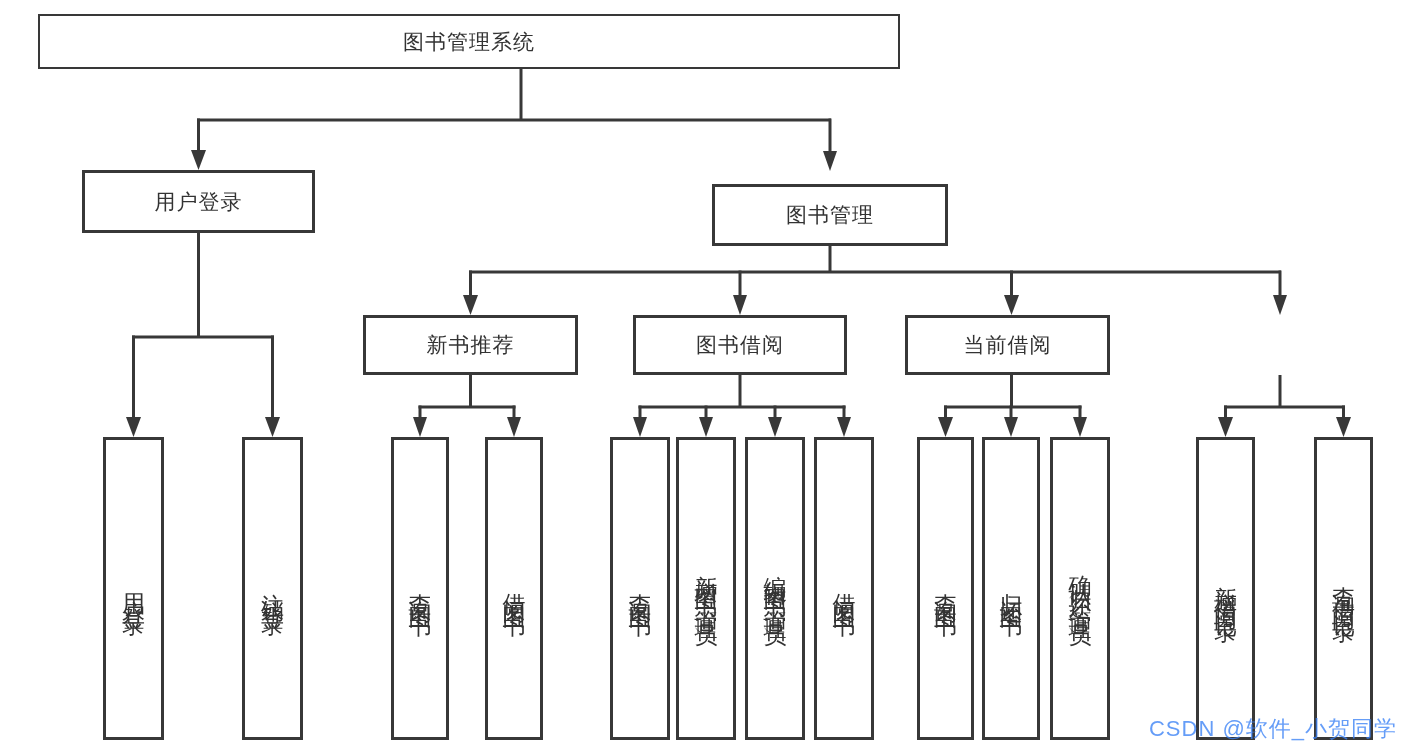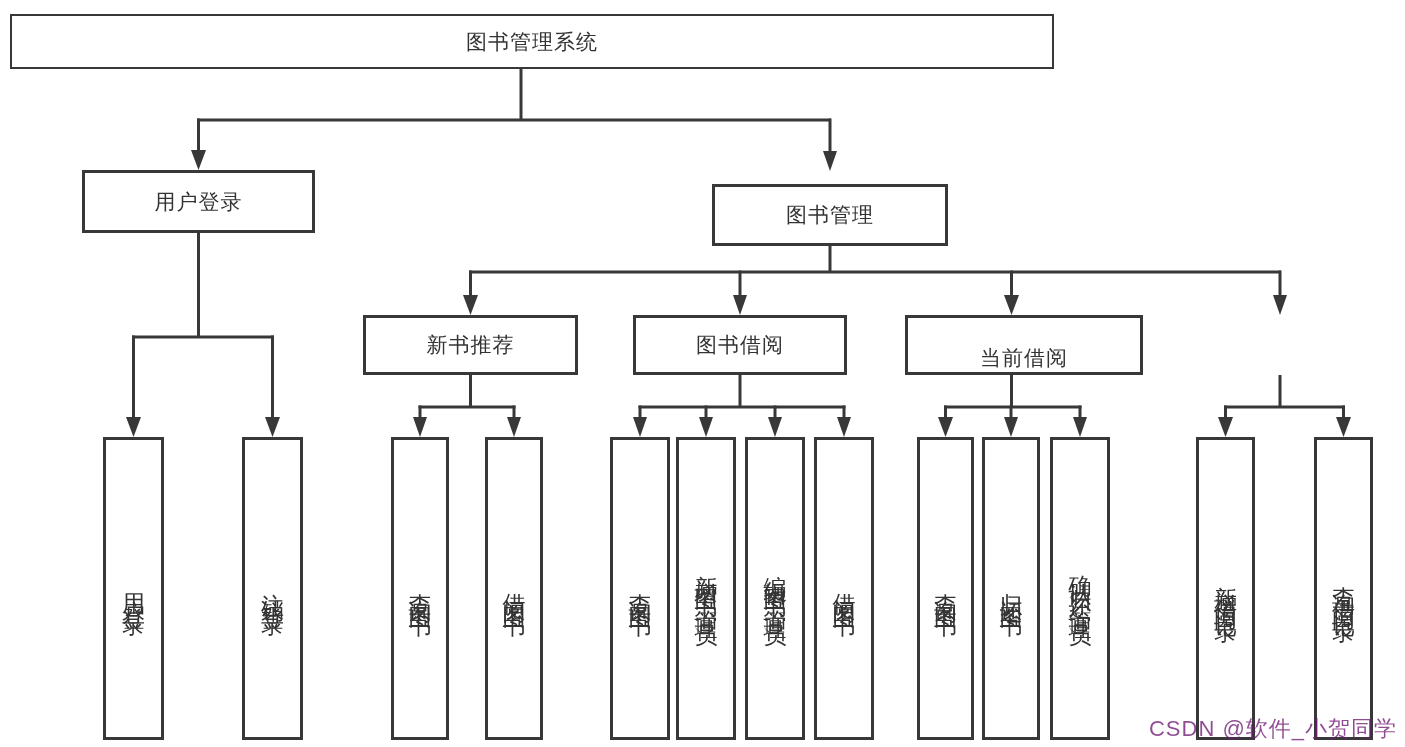--- a/index.html
+++ b/index.html
@@ -31,46 +31,46 @@
     white-space:nowrap;
   }
   .node.v span {
     writing-mode:vertical-rl;
     text-orientation:mixed;
     font-size:23px;
     line-height:1;
     letter-spacing:7px;
   }
   
-  #n-root { left:10px;  top:14px;  width:1044px; height:55px; }
+  #n-root { left:38px;  top:14px;  width:862px; height:55px; }
   #n-l2-0 { left:82px;  top:170px; width:233px; height:63px; }
   #n-l2-1 { left:712px; top:171px; width:236px; height:62px;margin-top:13px; }
   #n-l3-0 { left:363px;  top:315px; width:215px; height:60px; }
   #n-l3-1 { left:633px;  top:315px; width:214px; height:60px; }
-  #n-l3-2 { left:905px;  top:315px; width:238px; height:60px;align-items:flex-end; }
+  #n-l3-2 { left:905px;  top:315px; width:205px; height:60px; }
   #n-l3-3 { left:1173px; top:315px; width:214px; height:60px; }
   .leaf { top:437px; height:303px; }
   #n-leaf-0  { left:103px;  width:61px; }
   #n-leaf-1  { left:242px;  width:61px; }
   #n-leaf-2  { left:391px;  width:58px; }
   #n-leaf-3  { left:485px;  width:58px; }
   #n-leaf-4  { left:610px;  width:60px; }
   #n-leaf-5  { left:676px;  width:60px; }
   #n-leaf-6  { left:745px;  width:60px; }
   #n-leaf-7  { left:814px;  width:60px; }
   #n-leaf-8  { left:917px;  width:57px; }
   #n-leaf-9  { left:982px;  width:58px; }
   #n-leaf-10 { left:1050px; width:60px; }
   #n-leaf-11 { left:1196px; width:59px; }
   #n-leaf-12 { left:1314px; width:59px; }
   .watermark {
     position:absolute;
     right:8px; bottom:3px;
     font-size:22px;
-    color:#701a75;
+    color:#3b82f6;
     opacity:0.78;
     letter-spacing:1px;
     z-index:10;
     white-space:nowrap;
   }
   svg line     { stroke:#383838; stroke-width:3; }
   svg polygon  { fill:#383838; }
 </style>
 </head>
 <body>

